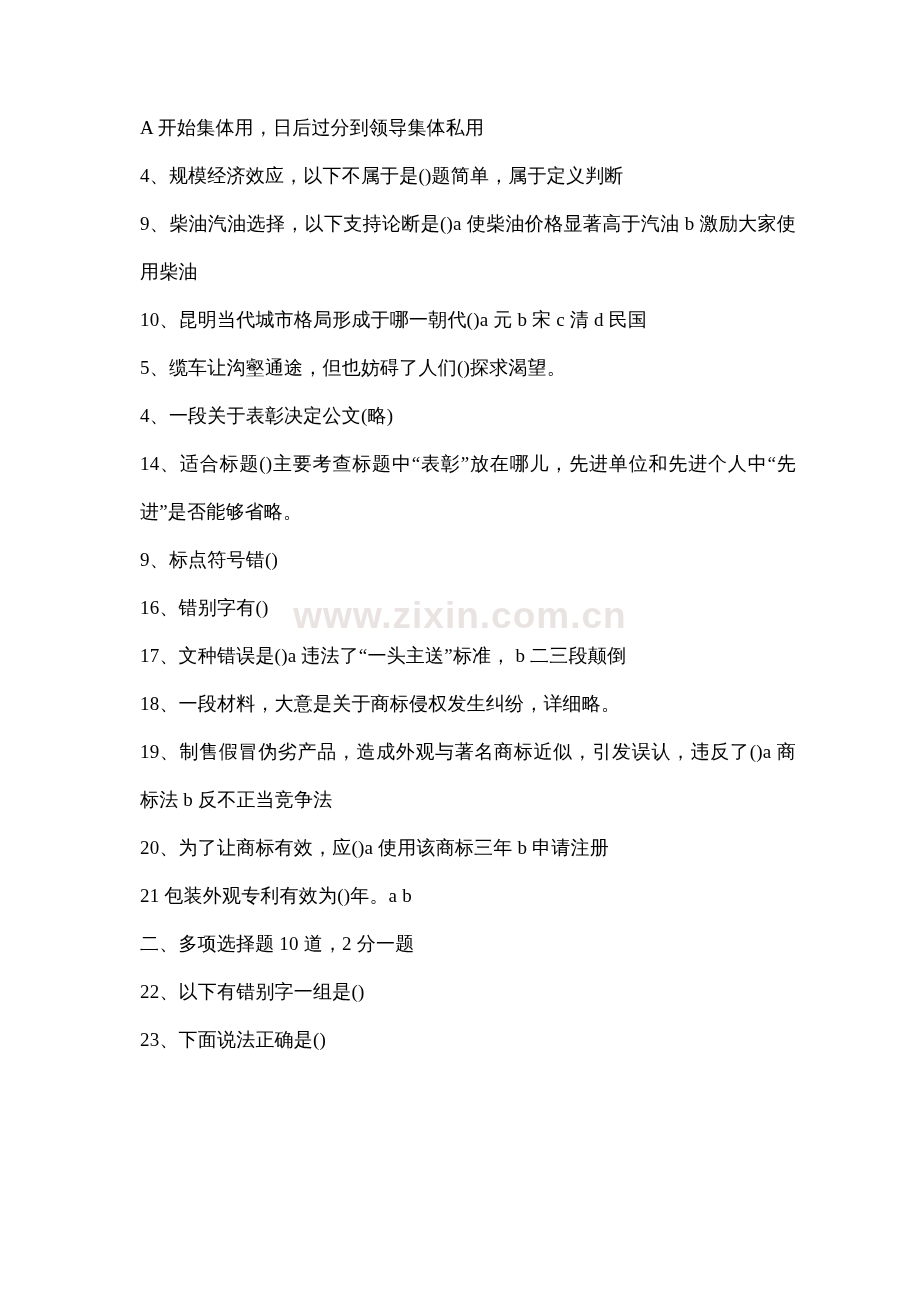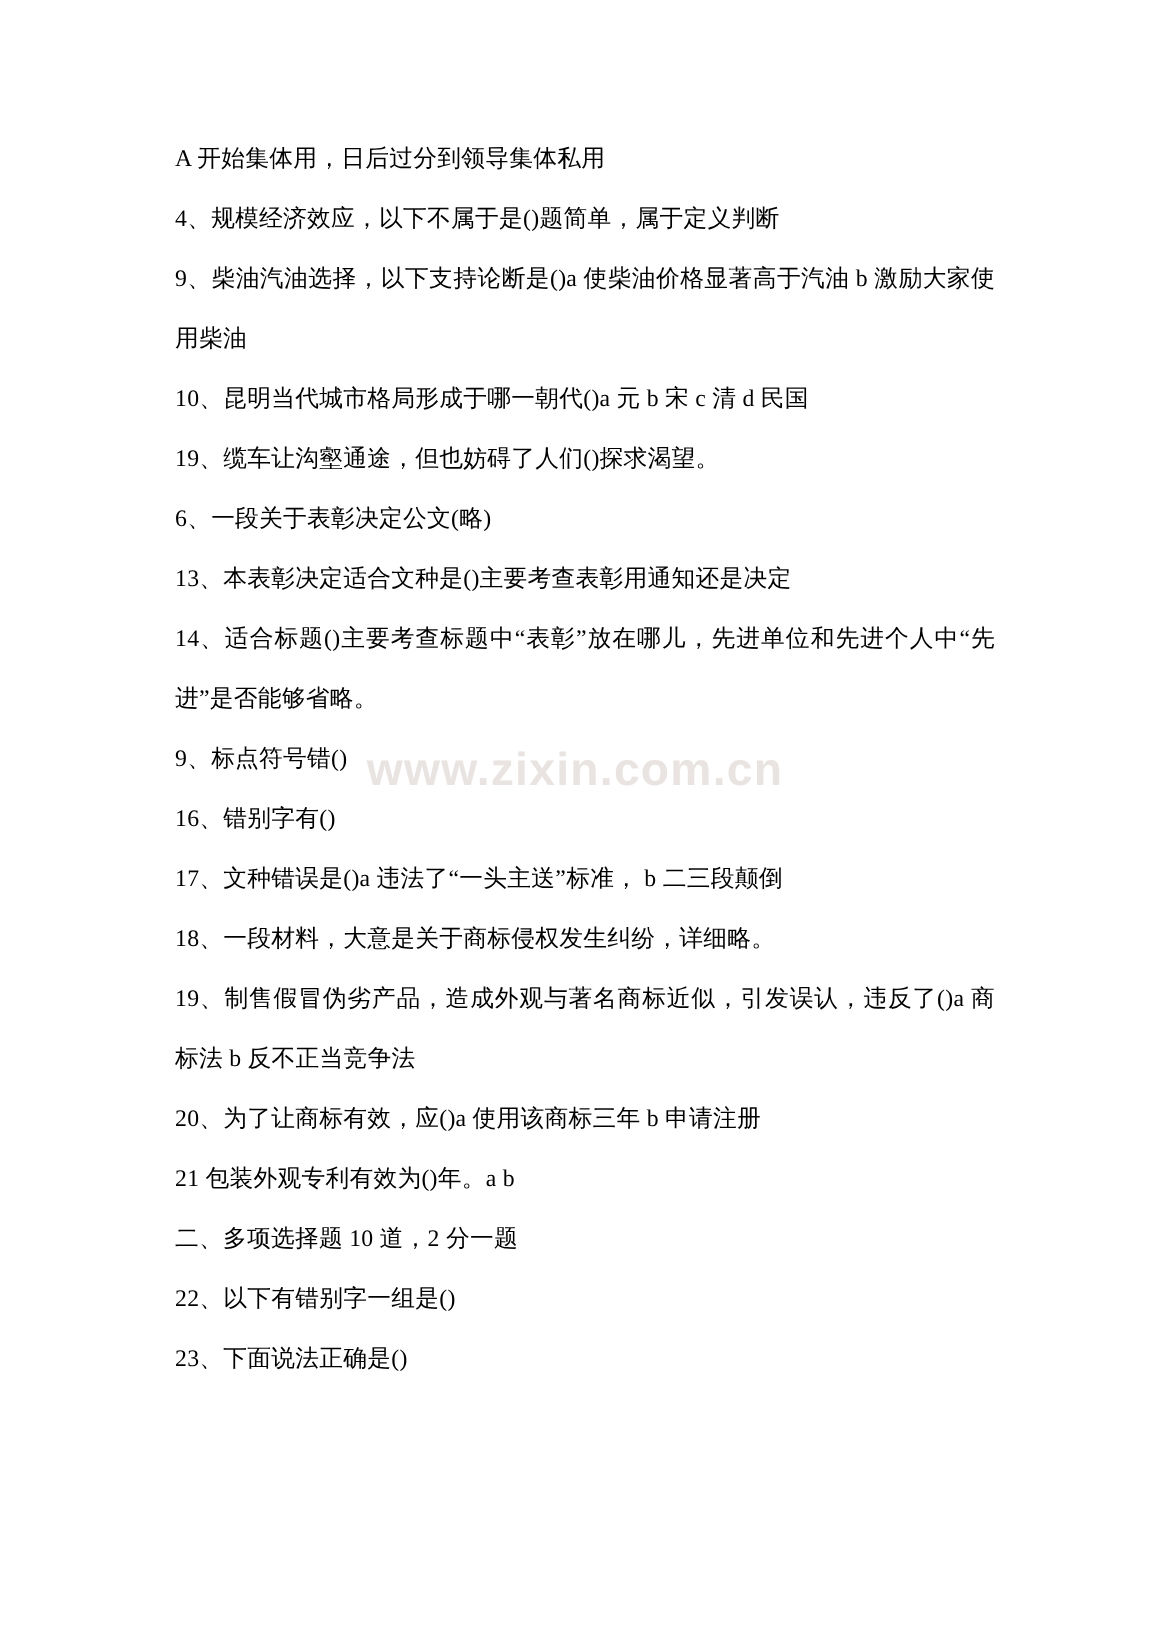--- a/index.html
+++ b/index.html
@@ -56,23 +56,22 @@
 
 <div class="page">
 
   <div class="watermark">www.zixin.com.cn</div>
 
   <div class="doc-body">
     <p class="para">A 开始集体用，日后过分到领导集体私用</p>
     <p class="para">4、规模经济效应，以下不属于是()题简单，属于定义判断</p>
     <p class="para">9、柴油汽油选择，以下支持论断是()a 使柴油价格显著高于汽油 b 激励大家使用柴油</p>
     <p class="para">10、昆明当代城市格局形成于哪一朝代()a 元 b 宋 c 清 d 民国</p>
-    <p class="para">19、缆车让沟壑通途，但也妨碍了人们()探求渴望。</p>
-    <p class="para">6、一段关于表彰决定公文(略)</p>
-    <p class="para">13、本表彰决定适合文种是()主要考查表彰用通知还是决定</p>
+    <p class="para">5、缆车让沟壑通途，但也妨碍了人们()探求渴望。</p>
+    <p class="para">4、一段关于表彰决定公文(略)</p>
     <p class="para">14、适合标题()主要考查标题中“表彰”放在哪儿，先进单位和先进个人中“先进”是否能够省略。</p>
     <p class="para">9、标点符号错()</p>
     <p class="para">16、错别字有()</p>
     <p class="para">17、文种错误是()a 违法了“一头主送”标准， b 二三段颠倒</p>
     <p class="para">18、一段材料，大意是关于商标侵权发生纠纷，详细略。</p>
     <p class="para">19、制售假冒伪劣产品，造成外观与著名商标近似，引发误认，违反了()a 商标法 b 反不正当竞争法</p>
     <p class="para">20、为了让商标有效，应()a 使用该商标三年 b 申请注册</p>
     <p class="para">21 包装外观专利有效为()年。a b</p>
     <p class="para">二、多项选择题 10 道，2 分一题</p>
     <p class="para">22、以下有错别字一组是()</p>

